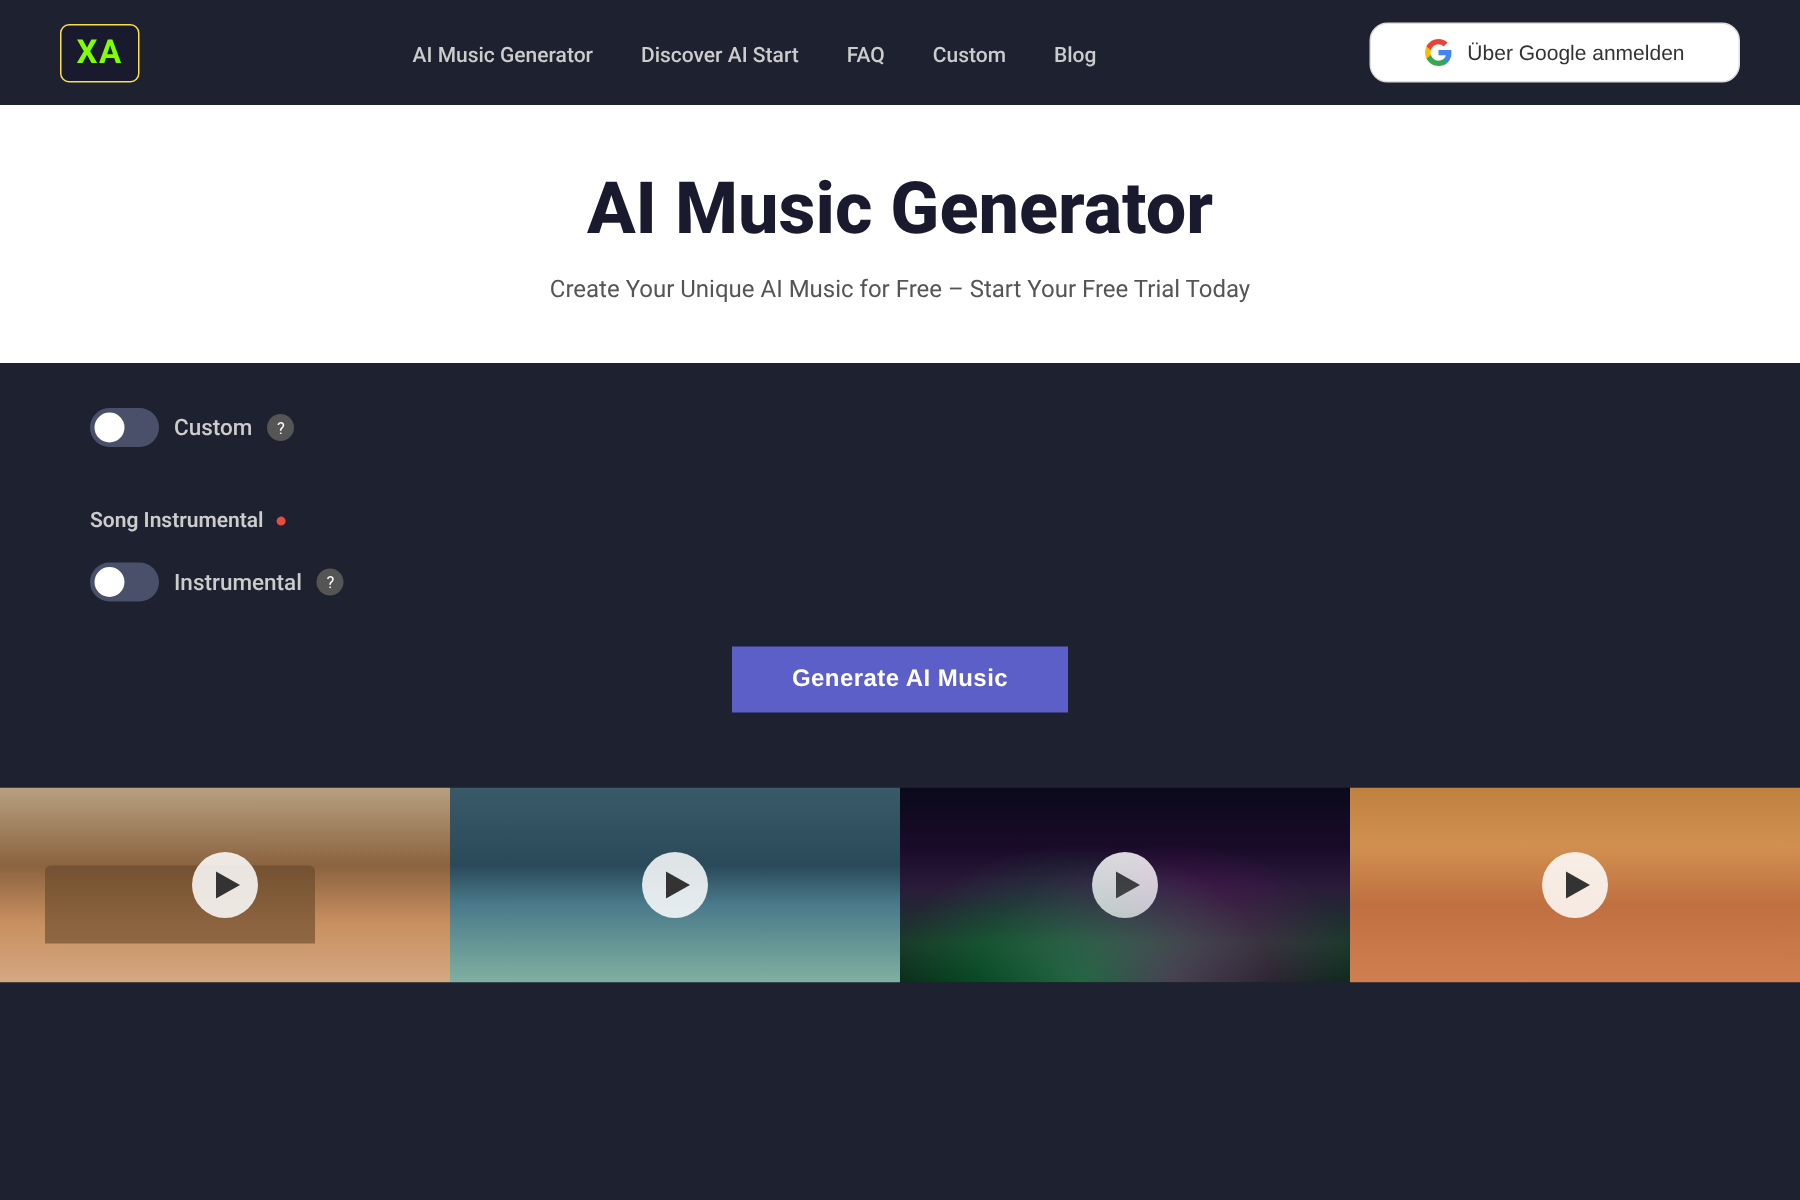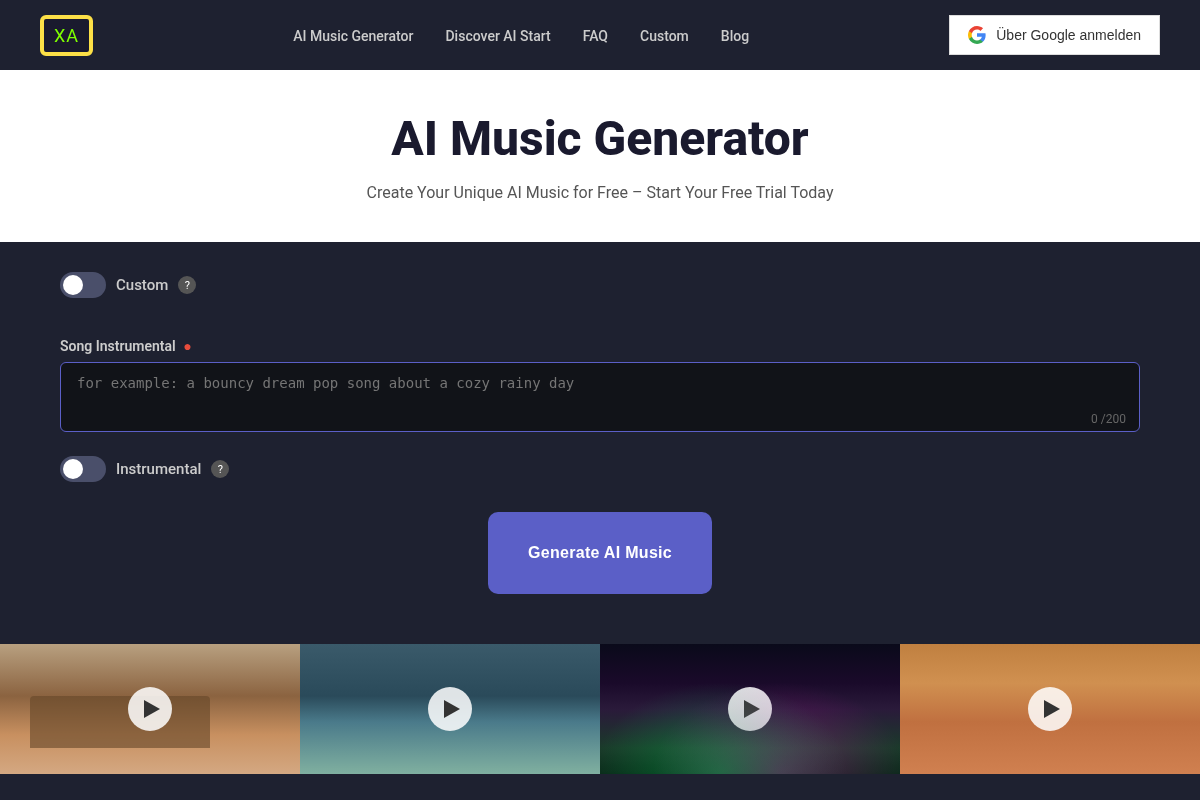--- a/index.html
+++ b/index.html
@@ -22,25 +22,25 @@
       display: flex;
       align-items: center;
       justify-content: space-between;
       padding: 0 40px;
       height: 70px;
       background-color: #1e2130;
     }
 
     .logo {
       background-color: #1a1a2e;
-      border: 4px solid #fde047;
+      border: 1px solid #fde047;
       border-radius: 6px;
       padding: 6px 10px;
-      font-size: 18px;
-      font-weight: 400;
+      font-size: 22px;
+      font-weight: 700;
       color: #7fff00;
       letter-spacing: 1px;
     }
 
     .nav-links {
       display: flex;
       gap: 32px;
       list-style: none;
     }
 
@@ -50,22 +50,22 @@
       font-size: 14px;
       font-weight: 500;
     }
 
     .google-btn {
       display: flex;
       align-items: center;
       gap: 10px;
       background: #ffffff;
       border: 1px solid #dddddd;
-      border-radius: 0;
-      padding: 10px 18px;
+      border-radius: 12px;
+      padding: 10px 36px;
       font-size: 14px;
       font-weight: 500;
       color: #333333;
       cursor: pointer;
       white-space: nowrap;
     }
 
     .google-icon {
       width: 18px;
       height: 18px;
@@ -210,22 +210,22 @@
     .generate-section {
       display: flex;
       justify-content: center;
       margin-top: 30px;
     }
 
     .generate-btn {
       background-color: #5b5fc7;
       color: #ffffff;
       border: none;
-      border-radius: 10px;
-      padding: 32px 40px;
+      border-radius: 0;
+      padding: 13px 40px;
       font-size: 16px;
       font-weight: 600;
       cursor: pointer;
       letter-spacing: 0.3px;
     }
 
     
     .gallery {
       display: flex;
       gap: 0;
@@ -341,24 +341,20 @@
       <input type="checkbox" style="">
       <span class="toggle-slider"></span>
     </label>
     <span class="toggle-label">Custom</span>
     <span class="help-icon">?</span>
   </div>
 
   <div class="field-label">
     <span>Song Instrumental</span><span class="required"> ●</span>
   </div>
-  <div class="textarea-wrapper">
-    <textarea class="description-textarea" placeholder="for example: a bouncy dream pop song about a cozy rainy day" style=""></textarea>
-    <span class="char-count">0 /200</span>
-  </div>
 
   <div class="instrumental-row">
     <label class="toggle-switch">
       <input type="checkbox" style="">
       <span class="toggle-slider"></span>
     </label>
     <span class="toggle-label">Instrumental</span>
     <span class="help-icon">?</span>
   </div>
 

